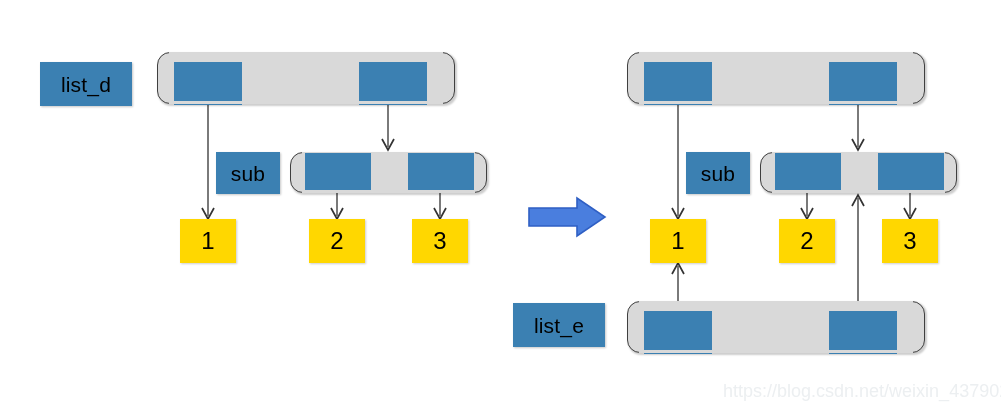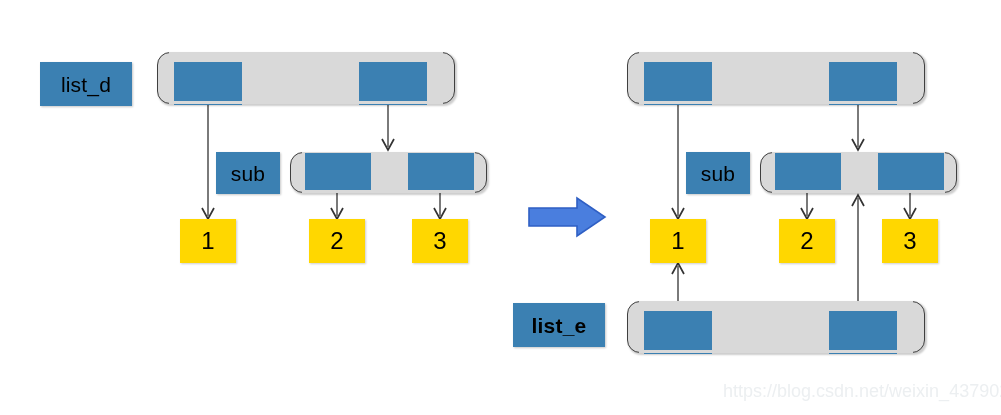--- a/index.html
+++ b/index.html
@@ -162,21 +162,21 @@
 
   <div class="node list-box" style="left:760px;top:152px;width:197px;height:41px;">
     <div class="cell" style="left:14px;top:0px;width:66px;height:39px;"></div>
     <div class="cell" style="left:117px;top:0px;width:66px;height:39px;"></div>
   </div>
 
   <div class="node val-box" style="left:650px;top:219px;width:56px;height:44px;">1</div>
   <div class="node val-box" style="left:779px;top:219px;width:56px;height:44px;">2</div>
   <div class="node val-box" style="left:882px;top:219px;width:56px;height:44px;">3</div>
 
-  <div class="node label-chip" style="left:513px;top:303px;width:92px;height:44px;font-weight:bold;">list_e</div>
+  <div class="node label-chip" style="left:513px;top:303px;width:92px;height:44px;">list_e</div>
 
   <div class="node list-box" style="left:627px;top:301px;width:298px;height:52px;">
     <div class="cell" style="left:16px;top:9px;width:68px;height:43px;"></div>
     <div class="cell" style="left:201px;top:9px;width:68px;height:43px;"></div>
   </div>
 
   <div class="watermark" style="left:723px;top:381px;">https://blog.csdn.net/weixin_43790276</div>
 
 </div>
 

